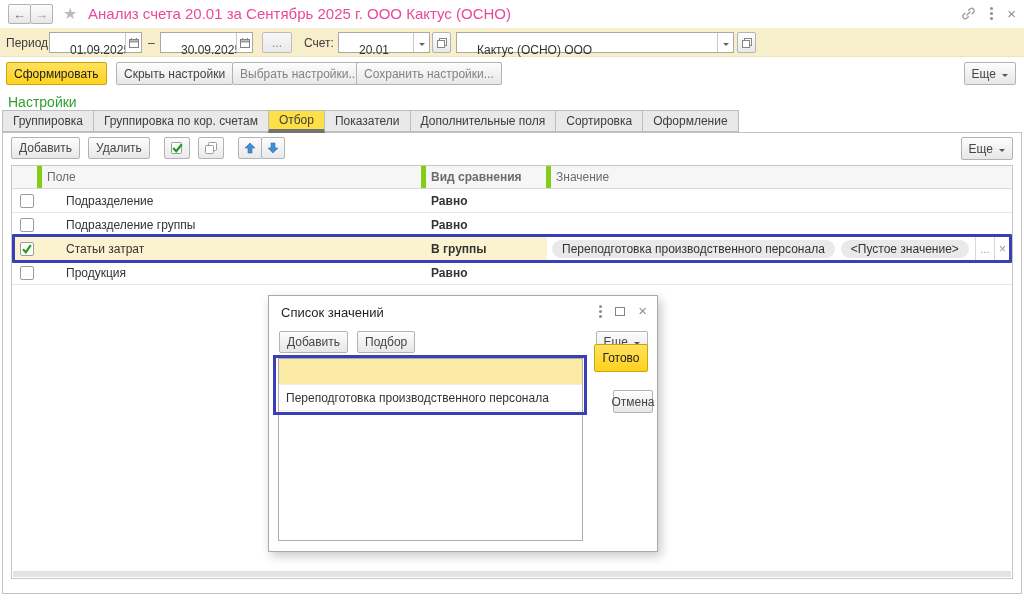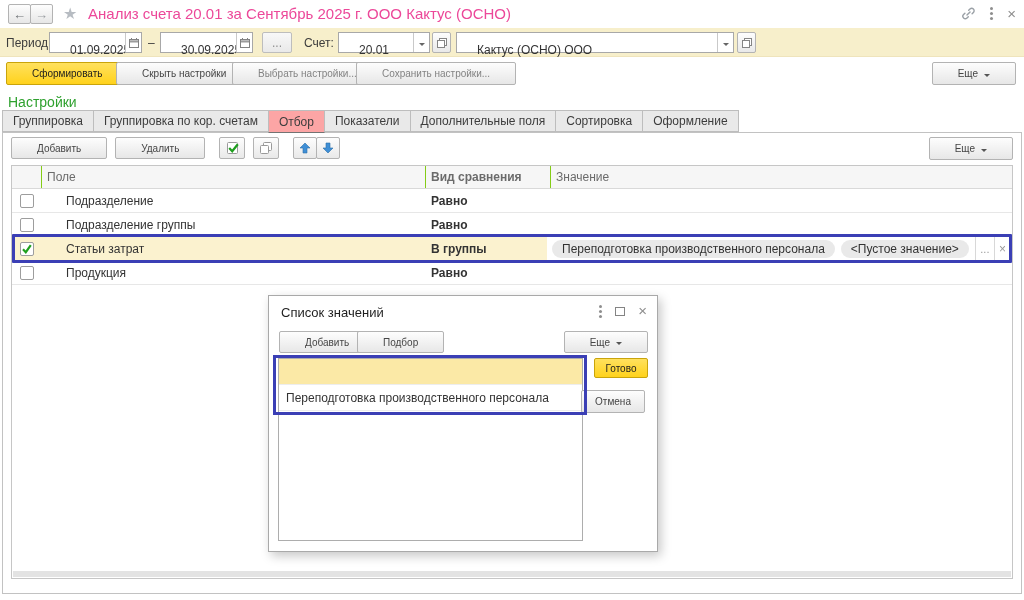--- a/index.html
+++ b/index.html
@@ -3,21 +3,21 @@
 <meta charset="utf-8">
 <style>
   * { box-sizing: border-box; margin: 0; padding: 0; }
   html,body { width:1024px; height:600px; background:#fff; }
   #app { position:relative; width:1024px; height:600px; overflow:hidden;
          font-family:"Liberation Sans", sans-serif; font-size:12px; color:#333; background:#fff; }
 
   
   .btn { display:inline-flex; align-items:center; justify-content:center;
          background:linear-gradient(#FDFDFD,#E7E7E7); border:1px solid #B3B3B3; border-radius:2px;
-         color:#454545; font-size:10px; height:23px; padding:0 25px; white-space:nowrap; }
+         color:#454545; font-size:12px; height:23px; padding:0 7px; white-space:nowrap; }
   .btn.dim { color:#838383; }
   .btn-yellow { background:linear-gradient(#FFE15E,#FFD21C); border:1px solid #C9A40B; color:#1d1d1d; }
   .caret { width:0; height:0; border:3.5px solid transparent; border-top-color:#555; margin-left:6px; margin-top:6px; }
   .icon-btn { display:inline-flex; align-items:center; justify-content:center; width:26px; height:22px;
               background:linear-gradient(#FDFDFD,#E9E9E9); border:1px solid #B3B3B3; border-radius:2px; }
 
   
   .hdr { position:absolute; left:0; top:0; width:1024px; height:28px; background:#fff; }
   .nav { position:absolute; left:8px; top:4px; display:flex; }
   .nav .btn { height:20px; width:23px; padding:0; font-size:13px; border-radius:2px; }
@@ -47,37 +47,37 @@
 
   
   .cmd-row { position:absolute; left:0; top:62px; width:1024px; height:24px; }
   .cmd-row .btn { position:absolute; top:0; }
   .settings-hdr { position:absolute; left:8px; top:94px; font-size:14px; color:#2FA12F; }
 
   
   .tabs { position:absolute; left:2px; top:110px; height:23px; display:flex; z-index:2; }
   .tab { height:22px; padding:0 10px; display:flex; align-items:center; background:#E9E9E9;
          border:1px solid #BDBDBD; margin-right:-1px; color:#3d3d3d; white-space:nowrap; }
-  .tab.active { background:#fca5a5; height:23px; border-bottom:1px solid #737373; z-index:3; }
+  .tab.active { background:#fde047; height:23px; border-bottom:4px solid #737373; z-index:3; }
 
   
   .panel { position:absolute; left:2px; top:132px; width:1020px; height:462px; background:#fff;
            border:1px solid #C2C2C2; }
   .panel-toolbar { position:absolute; left:8px; top:4px; display:flex; align-items:center; }
   .panel-toolbar .btn { height:22px; }
   .gap8 { width:8px; } .gap14 { width:14px; }
   .arrow-group { display:flex; }
   .arrow-group .icon-btn { width:24px; }
   .arrow-group .icon-btn + .icon-btn { margin-left:-1px; }
   .panel-more { position:absolute; right:8px; top:4px; }
 
   
   .grid { position:absolute; left:8px; top:32px; width:1002px; height:414px; border:1px solid #C6C6C6; background:#fff; }
   .g-hdr { display:flex; height:23px; background:#F6F6F6; border-bottom:1px solid #D9D9D9; color:#6b6b6b; }
-  .g-hdr > div { display:flex; align-items:center; padding:0 5px; border-right:1px solid #84cc16; }
+  .g-hdr > div { display:flex; align-items:center; padding:0 5px; border-right:5px solid #84cc16; }
   .g-hdr > div:last-child { border-right:none; }
   .c-cb { width:30px; flex:none; } .c-field { width:384px; flex:none; } .c-cmp { width:125px; flex:none;font-weight:bold; } .c-val { flex:1; }
   .g-row { position:relative; display:flex; height:24px; border-bottom:1px solid #E7E7E7; align-items:stretch; }
   .g-row .c-cb { display:flex; align-items:center; justify-content:center; }
   .g-row .c-field { display:flex; align-items:center; padding-left:24px; }
   .g-row .c-cmp { display:flex; align-items:center; padding-left:5px; }
   .g-row .c-val { position:relative; display:flex; align-items:center; }
   .g-row.selected { background:#FBF2CF; }
   .cb { width:14px; height:14px; background:#fff; border:1px solid #9d9d9d; border-radius:2px;
         display:flex; align-items:center; justify-content:center; }
@@ -98,22 +98,22 @@
   .dlg-title { position:absolute; left:12px; top:9px; font-size:13px; color:#1f1f1f; }
   .dlg-ctrls { position:absolute; right:10px; top:8px; display:flex; align-items:center; gap:13px; }
   .max-icon { width:10px; height:9px; border:1px solid #848484; }
   .dlg-add { position:absolute; left:10px; top:35px; height:22px; }
   .dlg-pick { position:absolute; left:88px; top:35px; height:22px; }
   .dlg-more { position:absolute; right:9px; top:35px; height:22px; }
   .dlg-list { position:absolute; left:9px; top:62px; width:305px; height:183px; border:1px solid #ADADAD; background:#fff; }
   .dlg-row { height:26px; display:flex; align-items:center; padding:0 7px; border-bottom:1px solid #EDEDED; white-space:nowrap; }
   .dlg-row.current { background:#FBE9A6; }
   .dlg-focus { position:absolute; left:4px; top:59px; width:314px; height:60px; border:3px solid #3B3FB5; z-index:3; pointer-events:none; }
-  .dlg-done { position:absolute; right:9px; top:62px; width:54px; height:20px; }
-  .dlg-cancel { position:absolute; right:12px; top:94px; width:64px; height:23px; }
+  .dlg-done { position:absolute; right:9px; top:48px; width:54px; height:28px; }
+  .dlg-cancel { position:absolute; right:4px; top:94px; width:40px; height:23px; }
 </style>
 </head>
 <body>
 
 <div id="app">
 
   <div class="hdr">
     <div class="nav">
       <div class="btn">
           <span class="nav-back-glyph">←</span>

